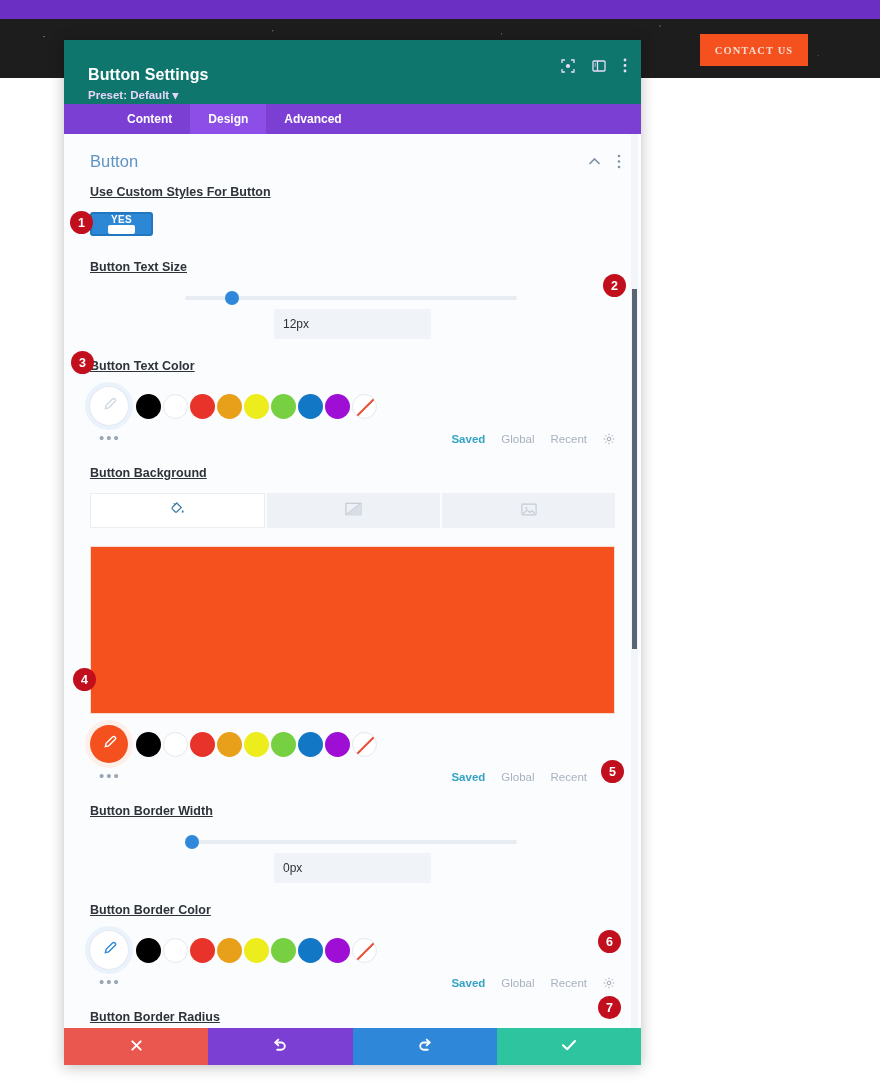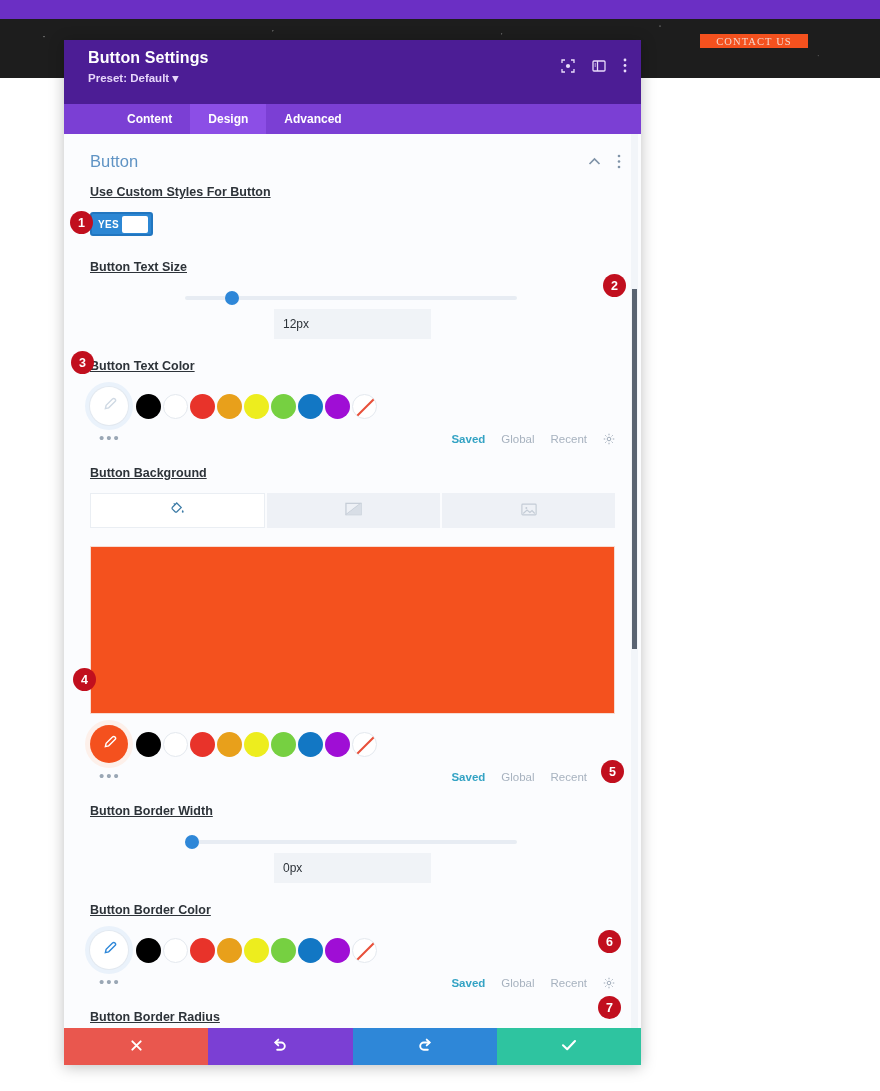--- a/index.html
+++ b/index.html
@@ -26,44 +26,44 @@
       radial-gradient(circle at 44% 55%, rgba(255,255,255,.20) 0.6px, transparent 1px),
       radial-gradient(circle at 57% 25%, rgba(255,255,255,.28) 0.6px, transparent 1px),
       radial-gradient(circle at 69% 75%, rgba(255,255,255,.18) 0.6px, transparent 1px),
       radial-gradient(circle at 81% 40%, rgba(255,255,255,.26) 0.6px, transparent 1px),
       radial-gradient(circle at 93% 62%, rgba(255,255,255,.20) 0.6px, transparent 1px),
       radial-gradient(circle at 12% 85%, rgba(255,255,255,.16) 0.6px, transparent 1px),
       radial-gradient(circle at 75% 12%, rgba(255,255,255,.22) 0.6px, transparent 1px);
   }
   #contact-us-btn {
     position: absolute; left: 700px; top: 34px;
-    width: 108px; height: 14px;
+    width: 108px; height: 32px;
     background: #f4511e;
     color: #f3d9cf;
-    font-size: 10.5px; font-weight: normal; letter-spacing: 1.1px;
+    font-size: 10.5px; font-weight: bold; letter-spacing: 1.1px;
     font-family: "Liberation Serif", serif;
     display: flex; align-items: center; justify-content: center;
     cursor: pointer;
   }
 
   
   #modal {
     position: absolute; left: 64px; top: 40px;
     width: 577px; height: 1025px;
     background: #fbfcfe;
     box-shadow: 0 2px 14px rgba(0,0,0,.25);
     display: flex; flex-direction: column;
     overflow: hidden;
   }
 
   
   #modal-header {
-    background: #4c1d95;
+    background: #0f766e;
     height: 64px;
-    padding: 9px 18px 0 24px;
+    padding: 26px 18px 0 24px;
     position: relative; flex: none;
   }
   #modal-title {
     color: #ffffff; font-size: 16px; font-weight: bold; letter-spacing: .1px;
   }
   #modal-preset {
     color: #e6d6fa; font-size: 11.5px; font-weight: bold; margin-top: 4px;
     cursor: pointer;
   }
   .hdr-icons {
@@ -108,20 +108,21 @@
   .field { padding: 0 26px 0 26px; }
   .field-label {
     font-size: 12.5px; color: #2d3339; font-weight: bold; margin-bottom: 13px; text-decoration: underline;
   }
 
   
   .toggle {
     width: 63px; height: 24px; background: #2c87d4; border: 2px solid #2176c0;
     border-radius: 3px; display: flex; align-items: center; cursor: pointer;
     padding: 0 3px;
+    flex-direction: column;
   }
   .toggle-label {
     color: #ffffff; font-size: 10px; font-weight: bold; letter-spacing: .4px;
     width: 28px; text-align: center;
   }
   .toggle-knob {
     width: 27px; height: 17px; background: #ffffff; border-radius: 2px;
   }
 
   

